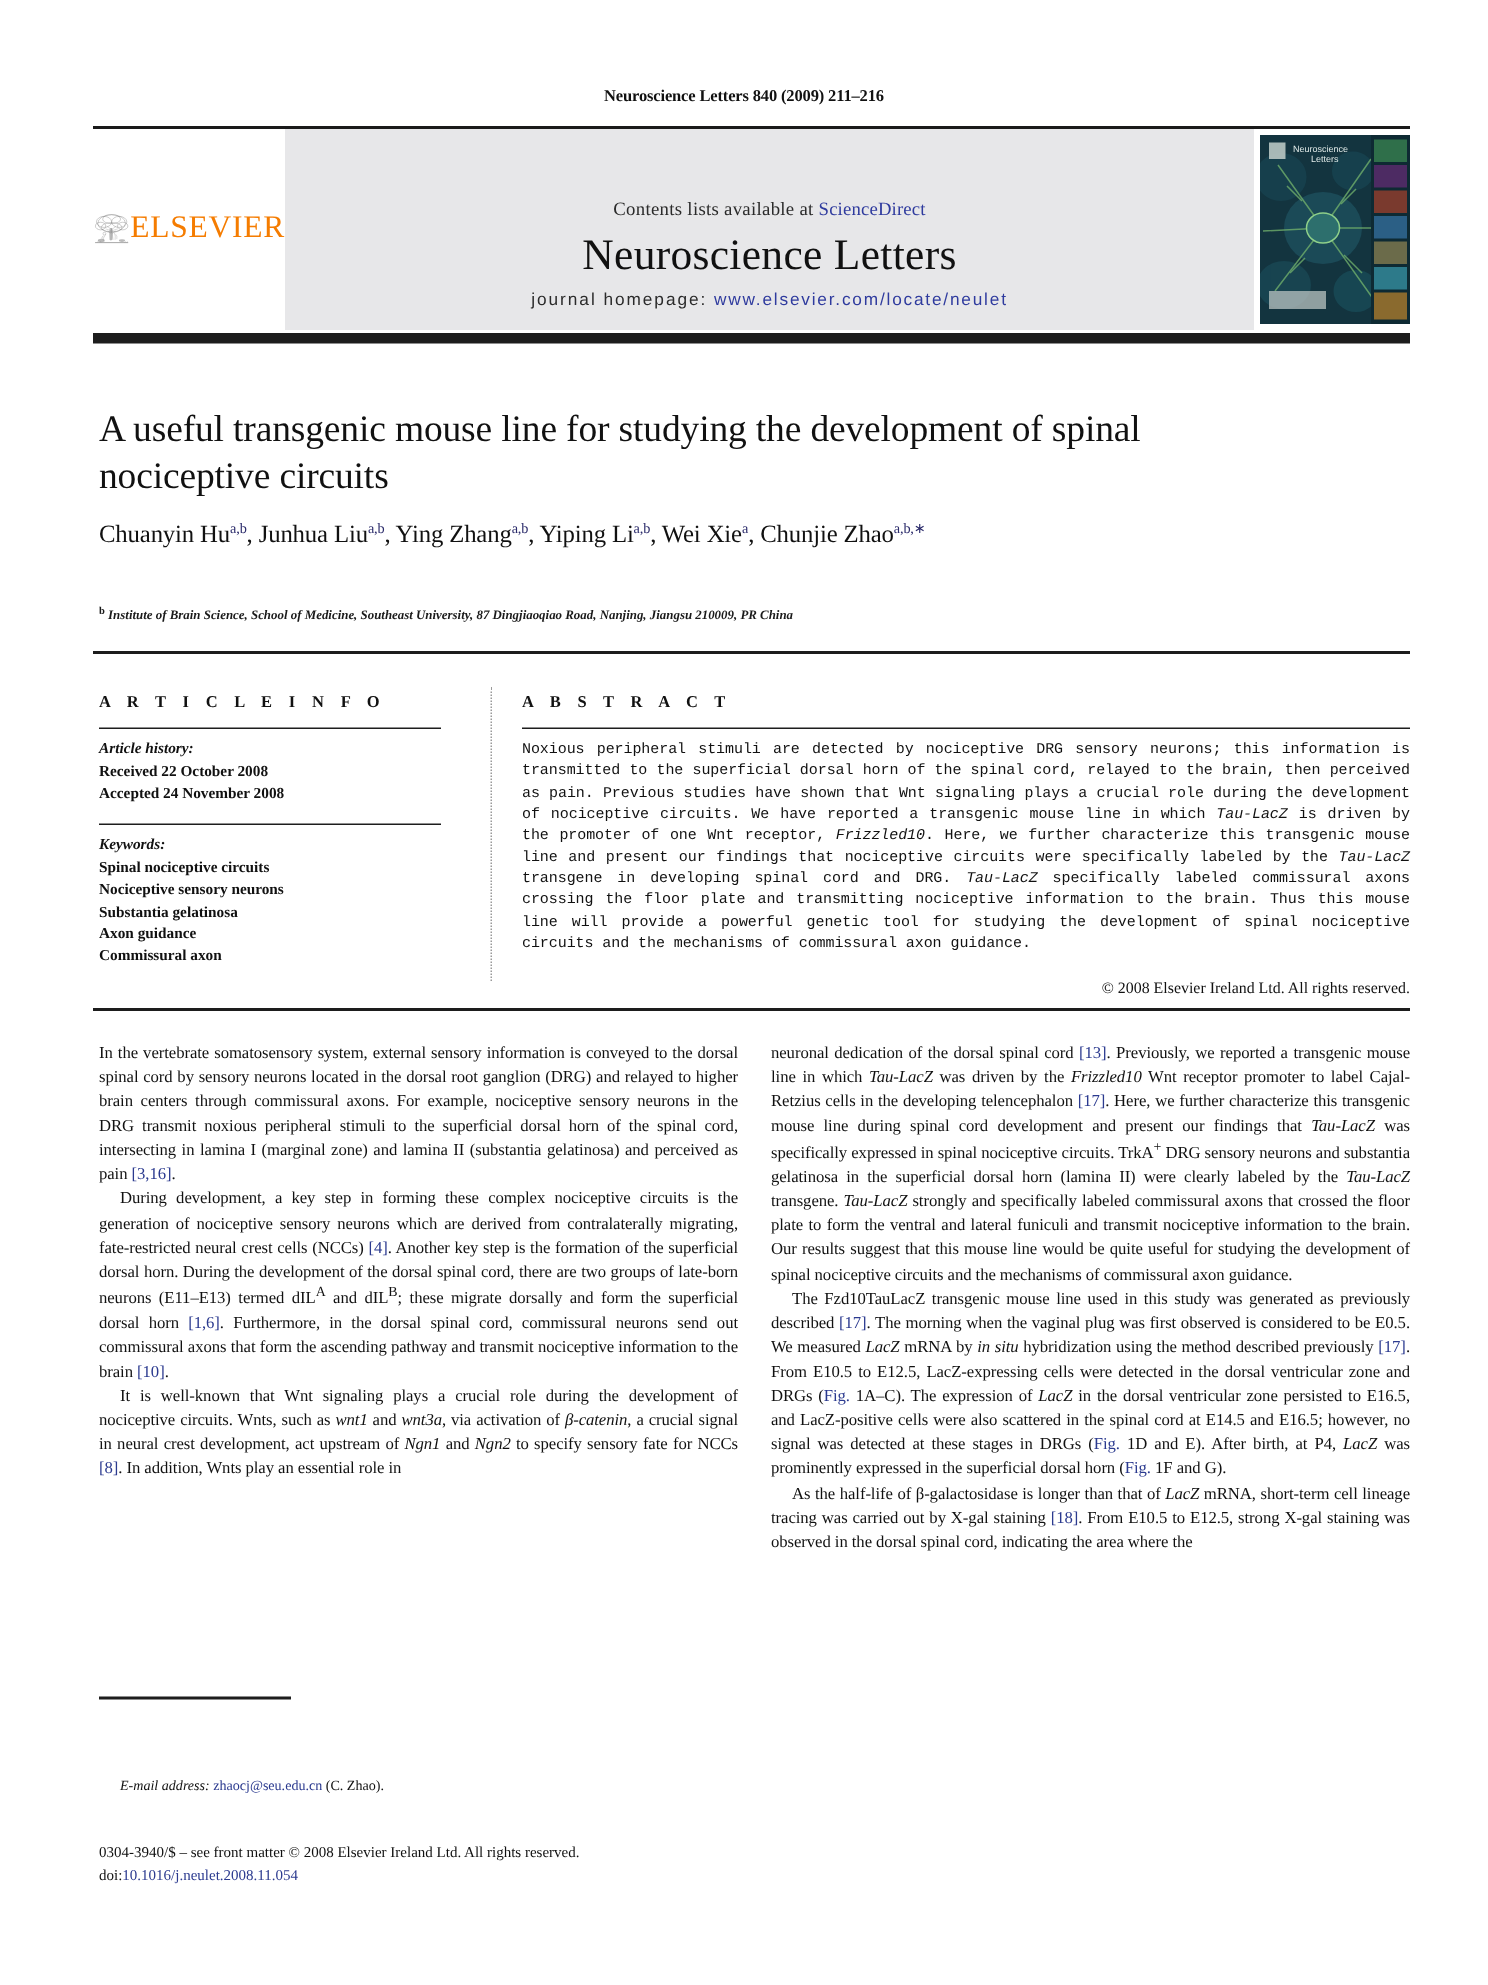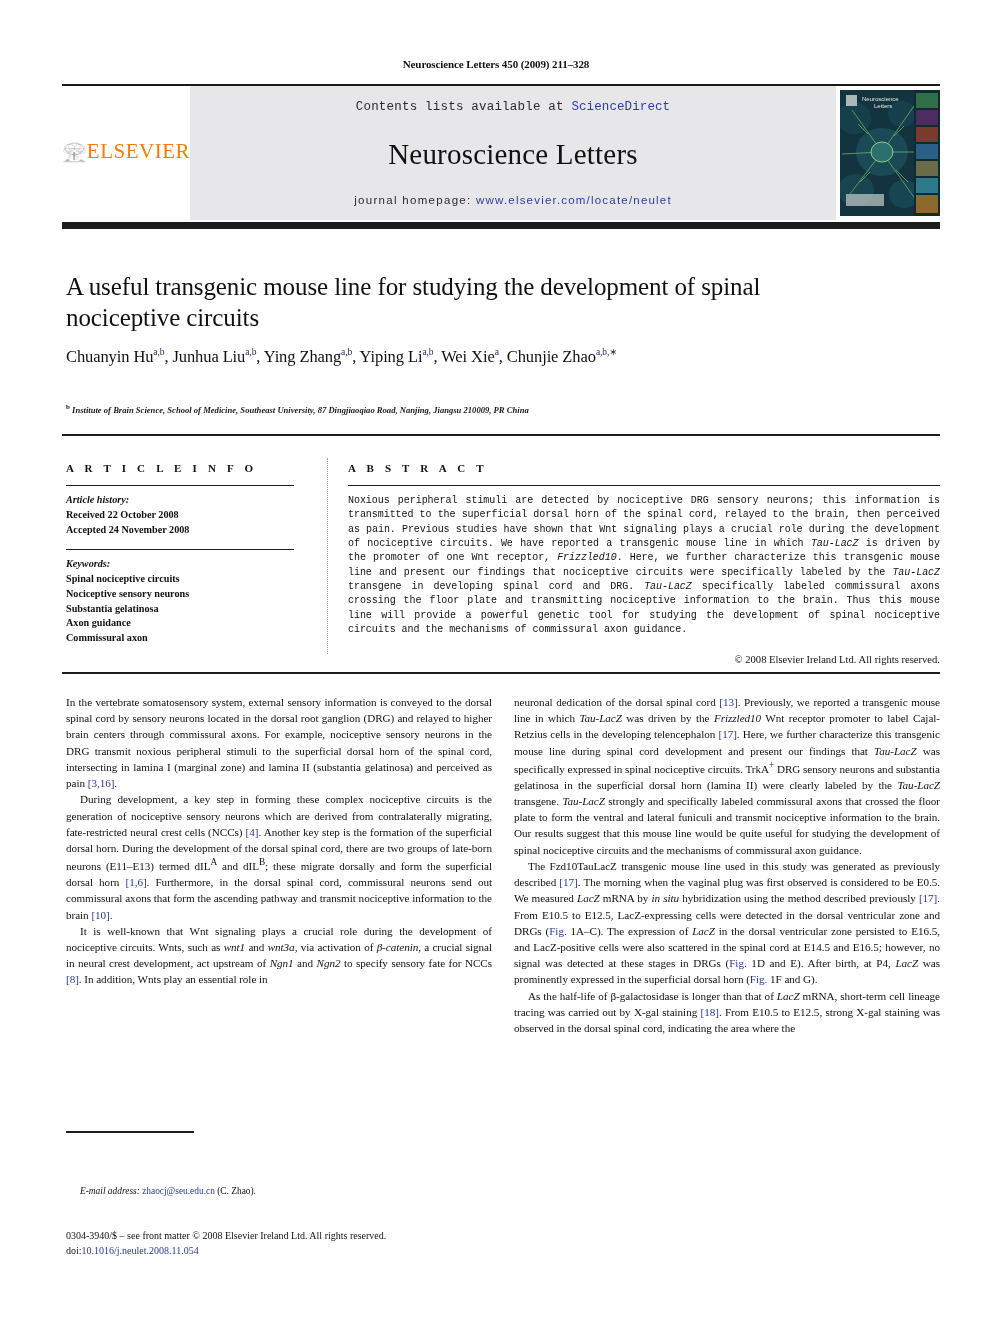--- a/index.html
+++ b/index.html
@@ -83,24 +83,25 @@
     background: #e7e7e9;
     position: relative;
     display: flex;
     flex-direction: column;
     justify-content: space-between;
     align-items: center;
     padding: 14px 0 14px 0;
     box-sizing: border-box;
   }
   .contents-line {
-    font-family: Liberation Mono, monospace;
+    font-family: Liberation Serif, serif;
     font-size: 12.5px;
     color: #2b2b2b;
     letter-spacing: 0.2px;
+    margin-top: 32px;
   }
   .contents-line .sd {
     color: #2f3b9e;
     letter-spacing: 0.1px;
   }
   .journal-title {
     font-family: "Liberation Serif", serif;
     font-size: 29px;
     color: #111;
     letter-spacing: 0.2px;
@@ -333,21 +334,21 @@
     line-height: 1.5;
     color: #111;
   }
   .issn .doi { color: #2b3a8f; margin-top: 44px; }
 </style>
 </head>
 <body>
 
 <div class="page">
 
-  <div class="running-head">Neuroscience Letters 450 (2009) 211–328</div>
+  <div class="running-head">Neuroscience Letters 840 (2009) 211–216</div>
 
   <div class="masthead">
     <div class="masthead-inner">
 
       <div class="elsevier-block">
         <svg class="tree-logo" viewBox="0 0 108 96">
           <g fill="none" stroke="#6e6e6e" stroke-width="1">
             <ellipse cx="54" cy="30" rx="40" ry="25"></ellipse>
             <ellipse cx="32" cy="26" rx="22" ry="16"></ellipse>
             <ellipse cx="76" cy="26" rx="22" ry="16"></ellipse>

